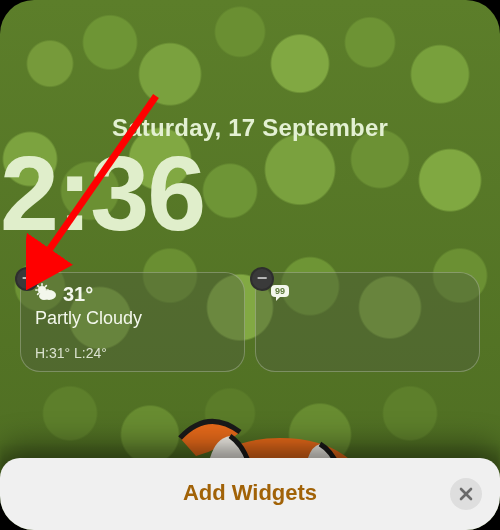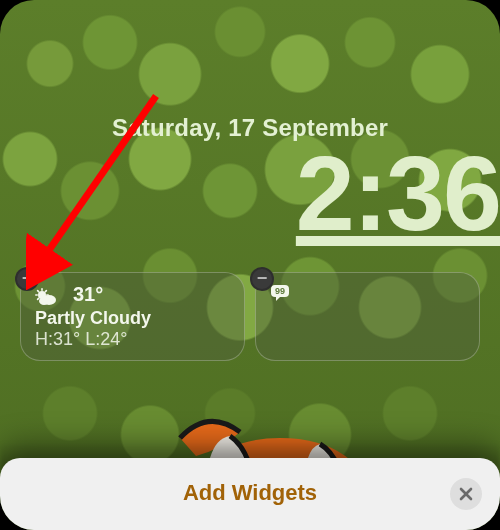--- a/index.html
+++ b/index.html
@@ -61,28 +61,27 @@
       color: #e3f0d2;
       font-size: 24px;
       font-weight: 600;
       letter-spacing: 0.2px;
       z-index: 2;
     }
     .clock {
       position: absolute;
       top: 140px;
       width: 100%;
-      text-align: right;
+      text-align: left;
       color: #e0eecb;
       font-size: 106px;
       font-weight: 700;
       letter-spacing: -2px;
       z-index: 2;
       line-height: 1;
-      text-decoration: underline;
     }
     .widgets {
       position: absolute;
       top: 272px;
       left: 20px;
       right: 20px;
       display: flex;
       gap: 10px;
       z-index: 2;
     }
@@ -107,24 +106,24 @@
       color: #b8b8b8;
       display: flex;
       align-items: center;
       justify-content: center;
       font-size: 18px;
       font-weight: 800;
       line-height: 1;
       border: 2px solid rgba(0,0,0,0.2);
     }
     .remove-btn span{ transform: translateY(-1px); }
-    .w-row { display: flex; align-items: flex-end; gap: 16px; }
+    .w-row { display: flex; align-items: flex-start; gap: 6px; }
     .w-temp { font-size: 20px; font-weight: 700; }
-    .w-cond { font-size: 18px; font-weight: 700; margin-top: 2px;}
-    .w-hilo { font-size: 18px; opacity: 0.85; margin-top: 0;}
+    .w-cond { font-size: 18px; font-weight: 400; margin-top: 2px;}
+    .w-hilo { font-size: 14px; opacity: 0.85; margin-top: 16px;}
     .quote-text { font-size: 18px; font-weight: 700; line-height: 1.25; }
     .quote-icon-box { display: inline-block; margin-right: 6px; vertical-align: -2px;}
     .arrow {
       position: absolute;
       left: 26px;
       top: 90px;
       z-index: 5;
       pointer-events: none;
     }
     .sheet {

